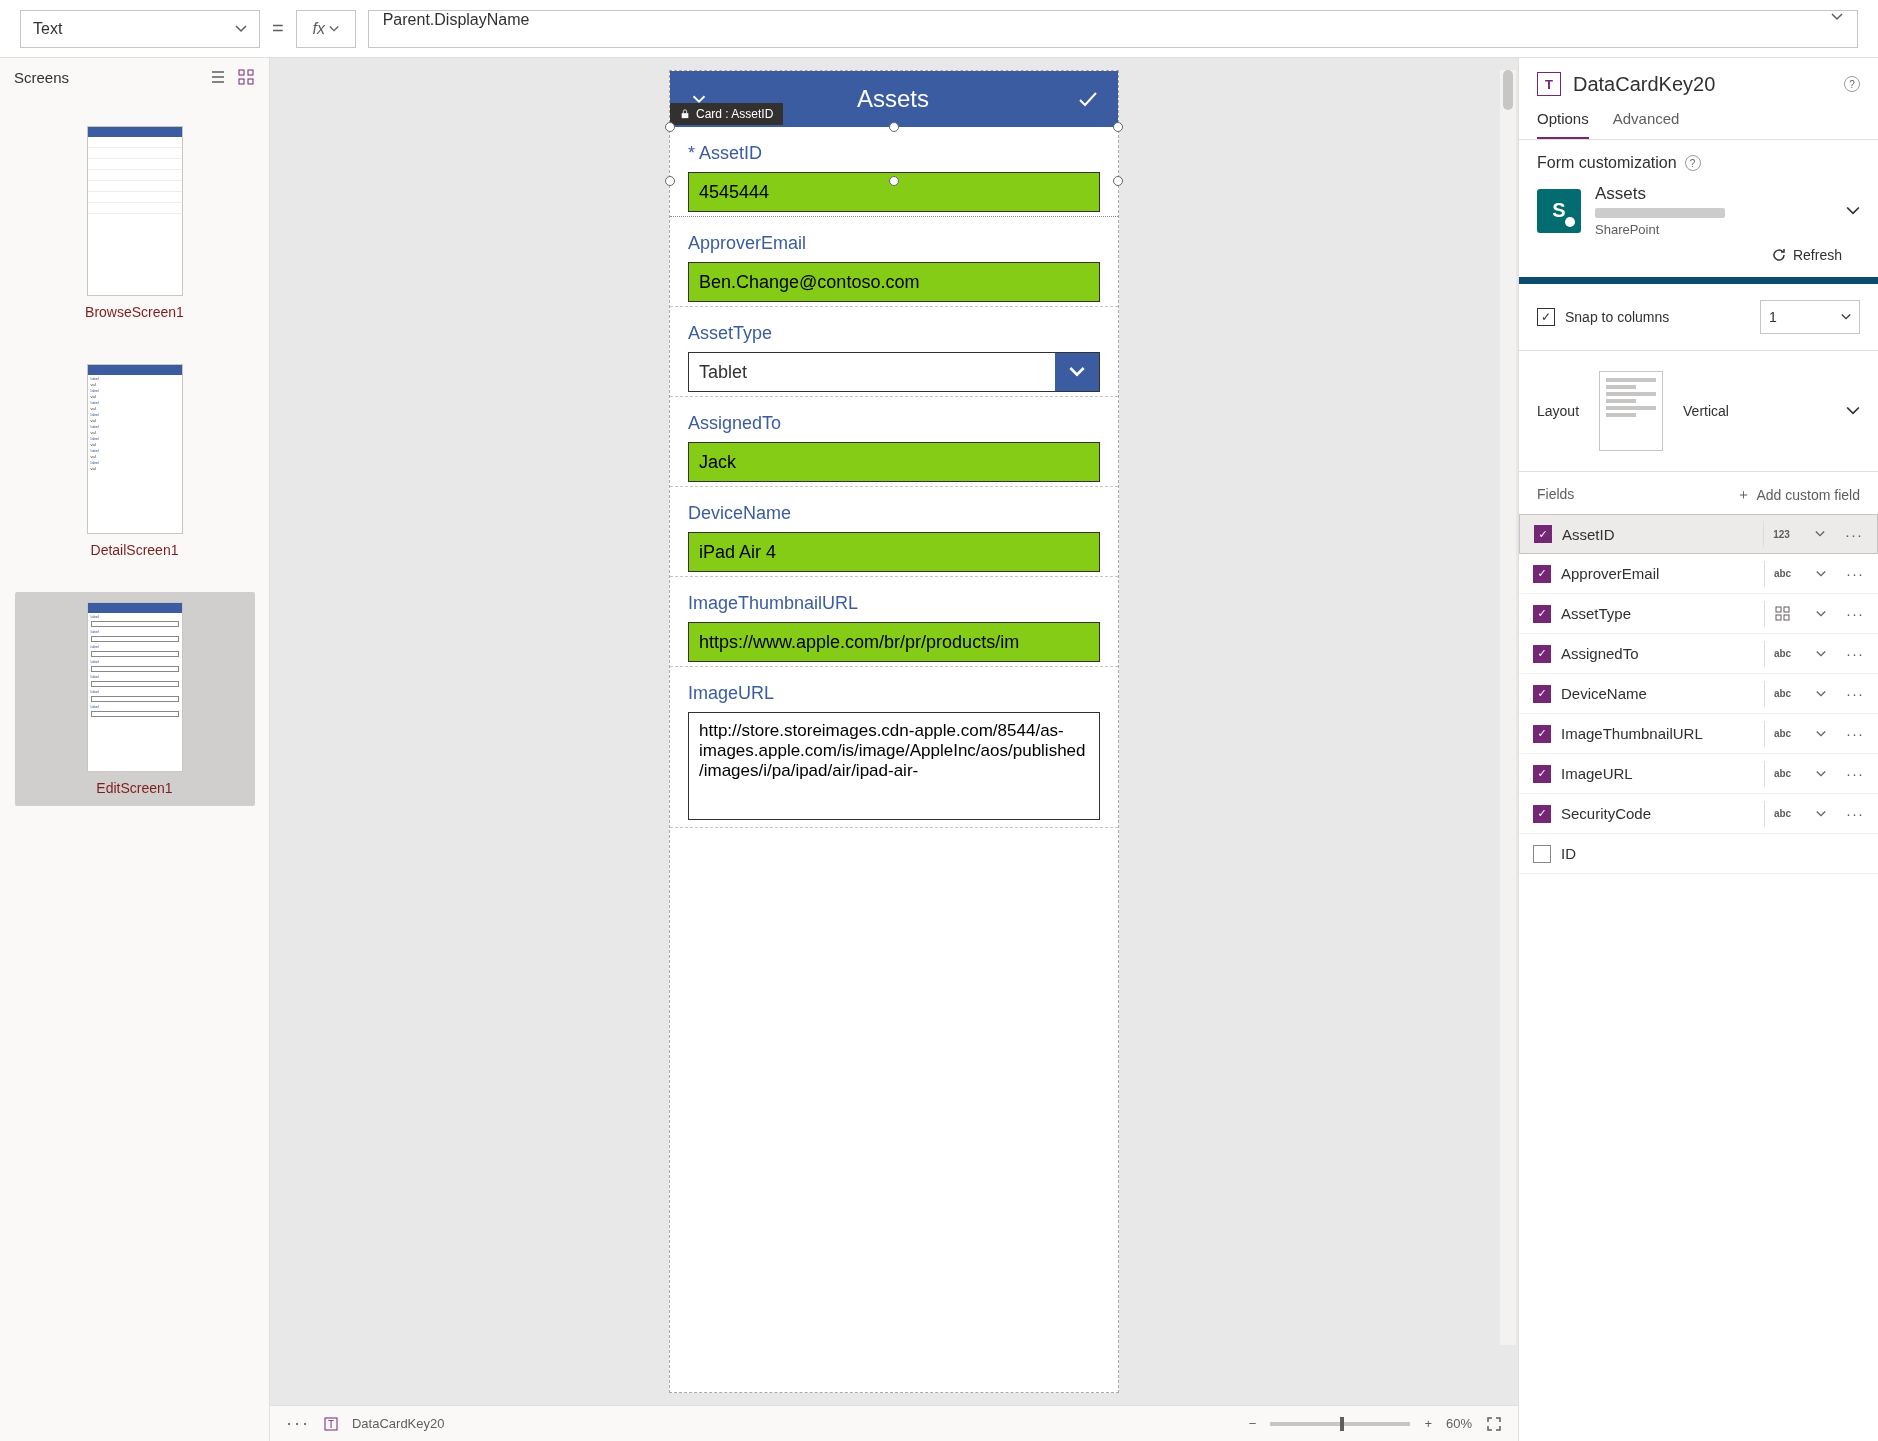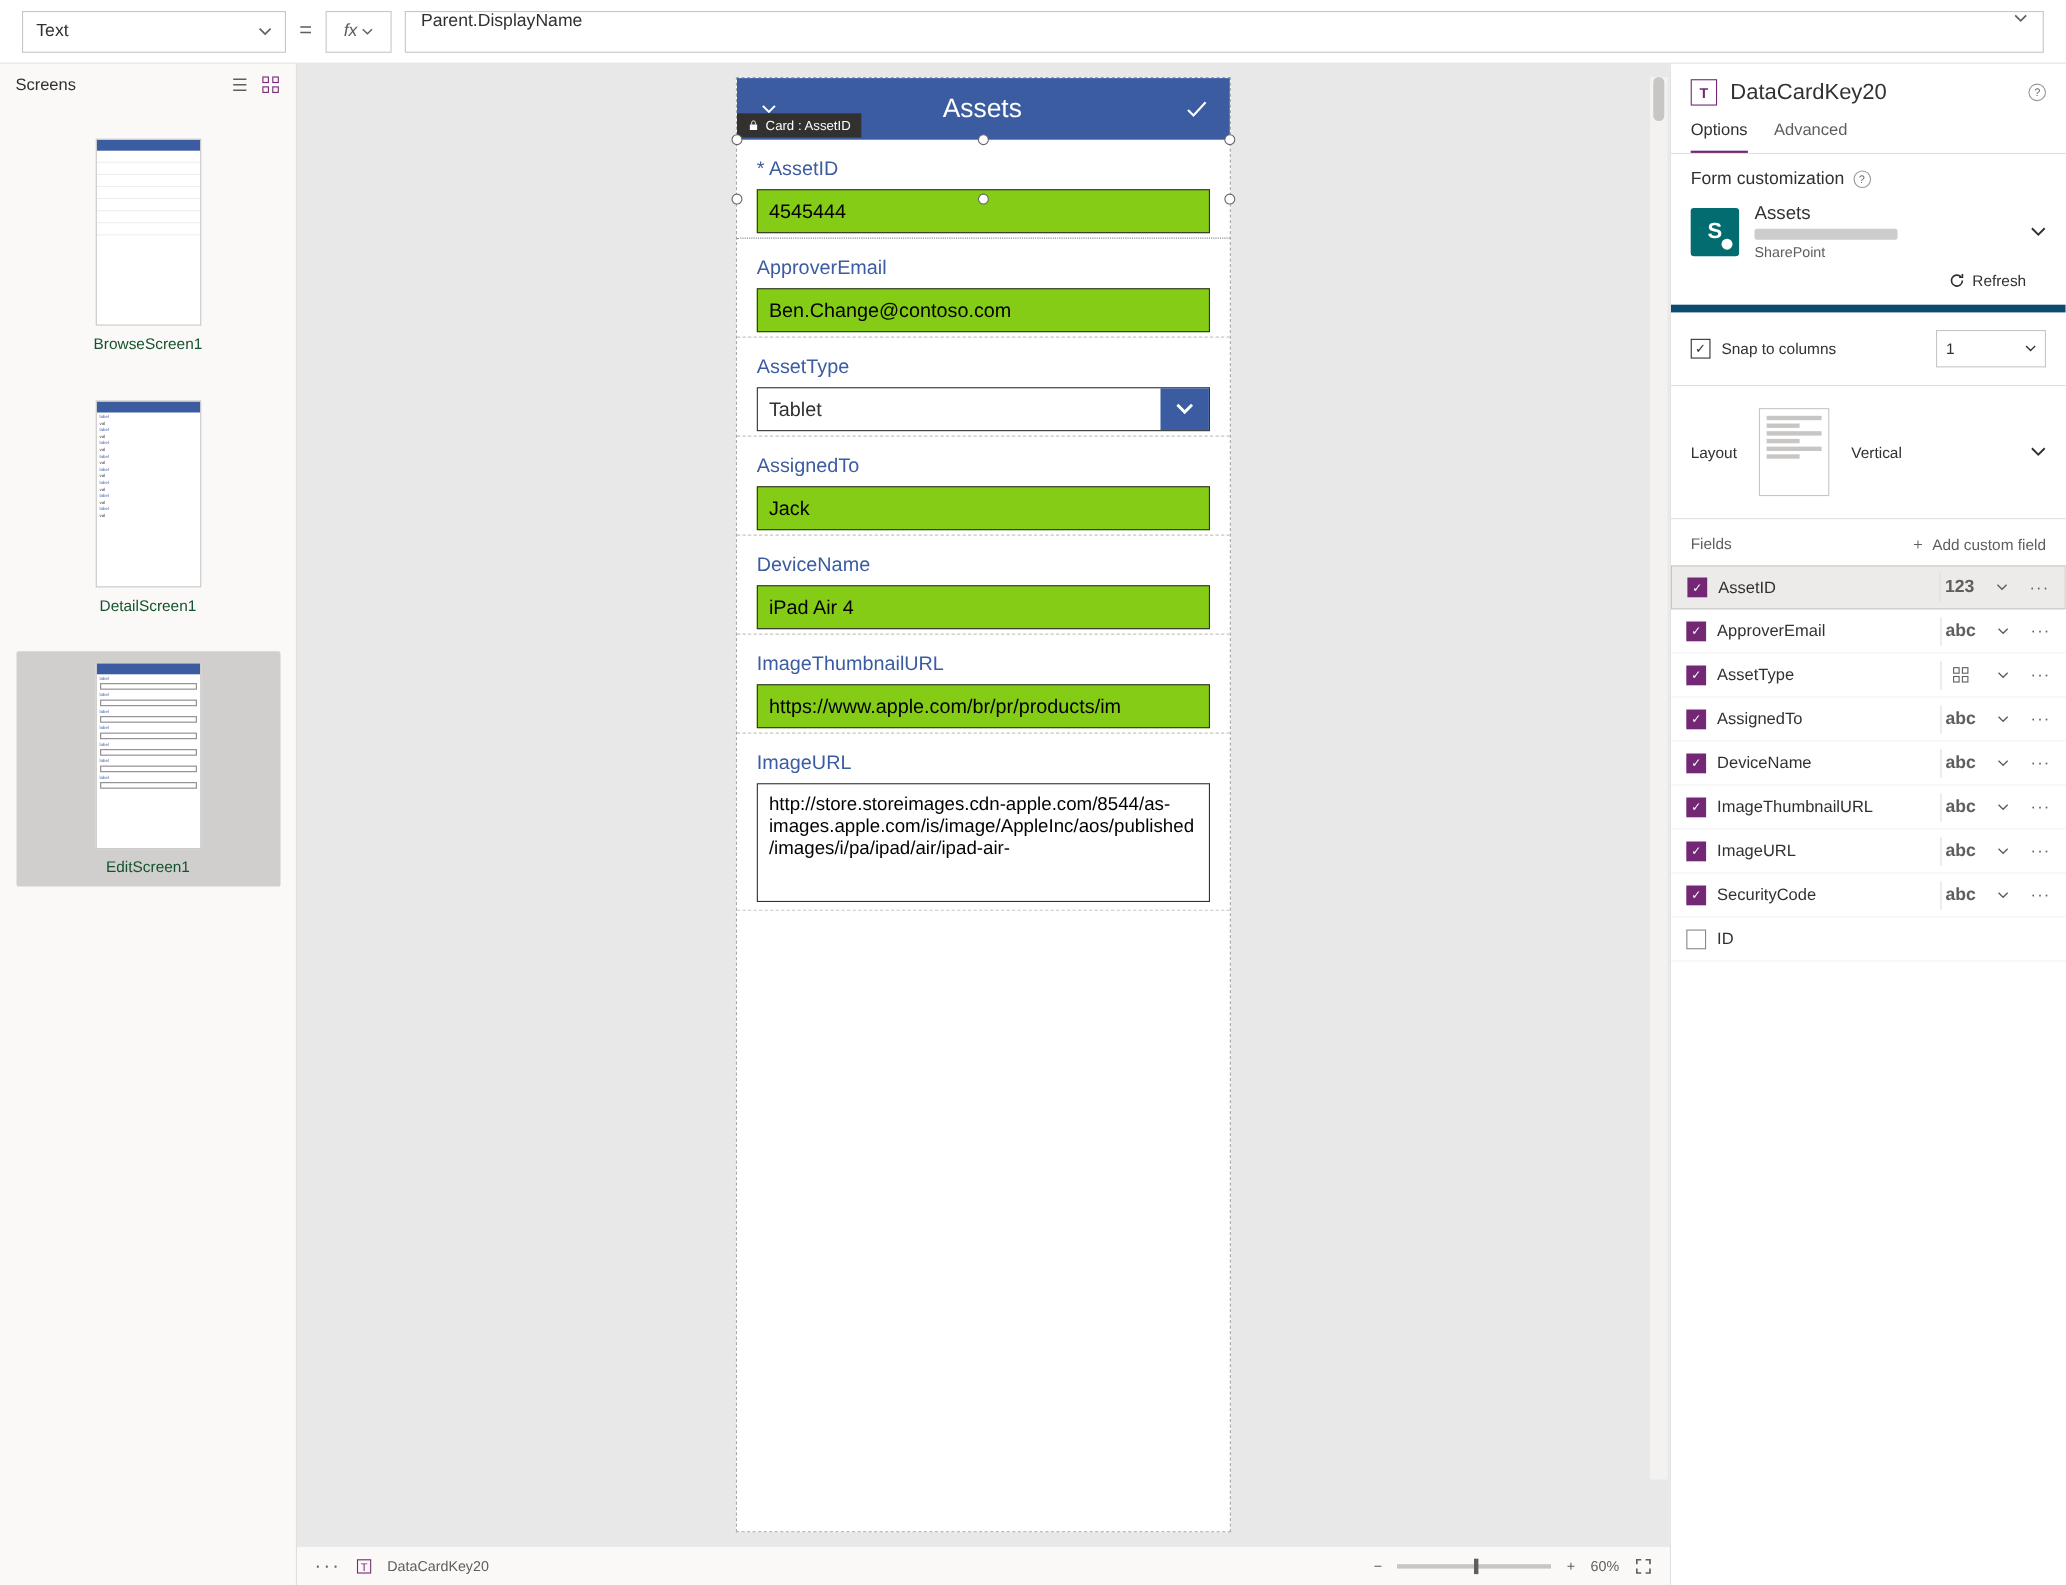--- a/index.html
+++ b/index.html
@@ -25,21 +25,21 @@
 .view-icon.active { color: #742774; }
 .thumbs { flex: 1; overflow: auto; padding: 20px 10px; display: flex; flex-direction: column; gap: 24px; align-items: center; }
 .thumb-wrap { display: flex; flex-direction: column; align-items: center; gap: 8px; padding: 10px; border-radius: 2px; width: 240px; }
 .thumb-wrap.selected { background: #d0cfce; }
 .thumb { width: 96px; height: 170px; background: #fff; border: 1px solid #c8c6c4; overflow: hidden; font-size: 4px; }
 .thumb-hdr { background: #3b5ca0; height: 10px; }
 .thumb-row { border-bottom: 1px solid #eee; padding: 2px 3px; height: 11px; }
 .thumb-lbl { color: #3b5ca0; padding: 1px 3px; }
 .thumb-val { padding: 0 3px; color: #333; }
 .thumb-input { border: 1px solid #888; margin: 1px 3px; height: 6px; }
-.thumb-name { font-size: 14px; color: #14532d; }
+.thumb-name { font-size: 14px; color: #7f1d1d; }
 
 
 .canvas-area { flex: 1; background: #e8e8e8; position: relative; display: flex; flex-direction: column; }
 .canvas-scroll { flex: 1; display: flex; justify-content: center; padding: 12px 0; overflow: hidden; position: relative; }
 .canvas-vscroll { position: absolute; right: 2px; top: 12px; bottom: 60px; width: 16px; background: #f3f2f1; }
 .canvas-vscroll::before { content: ""; position: absolute; top: 0; left: 3px; right: 3px; height: 40px; background: #c8c6c4; border-radius: 5px; }
 
 .device { width: 450px; background: #fff; border: 1px dashed #a8a8a8; }
 .device-hdr { background: #3b5ca0; color: #fff; height: 56px; display: flex; align-items: center; padding: 0 18px; justify-content: space-between; position: relative; }
 .device-hdr .title { font-size: 24px; }
@@ -94,21 +94,21 @@
 .layout-sel { flex: 1; display: flex; justify-content: space-between; align-items: center; font-size: 14px; }
 
 .fields-hdr { display: flex; justify-content: space-between; padding: 14px 18px 10px; font-size: 14px; color: #605e5c; }
 .add-field { display: flex; gap: 6px; align-items: center; }
 
 .field-row { display: flex; align-items: center; height: 40px; border-bottom: 1px solid #f3f2f1; padding: 0 10px 0 14px; gap: 10px; font-size: 15px; }
 .field-row.sel { background: #edebe9; border: 1px solid #c8c6c4; }
 .fcheck { width: 18px; height: 18px; background: #742774; color: #fff; display: flex; align-items: center; justify-content: center; font-size: 11px; }
 .fcheck.off { background: #fff; border: 1px solid #888; color: transparent; }
 .fname { flex: 1; }
-.ftype { width: 36px; height: 26px; border-left: 1px solid #ddd; display: flex; align-items: center; justify-content: center; font-size: 16px; font-weight: 600; color: #605e5c; }
+.ftype { width: 36px; height: 26px; border-left: 1px solid #ddd; display: flex; align-items: center; justify-content: center; font-size: 10px; font-weight: 600; color: #605e5c; }
 .fchk { width: 22px; color: #605e5c; display:flex; justify-content:center; }
 .fmore { width: 26px; color: #605e5c; display:flex; justify-content:center; letter-spacing: 1px; }
 svg { display: block; }
 </style>
 </head>
 <body>
 
 <div class="app">
 
   <div class="formula-bar">

